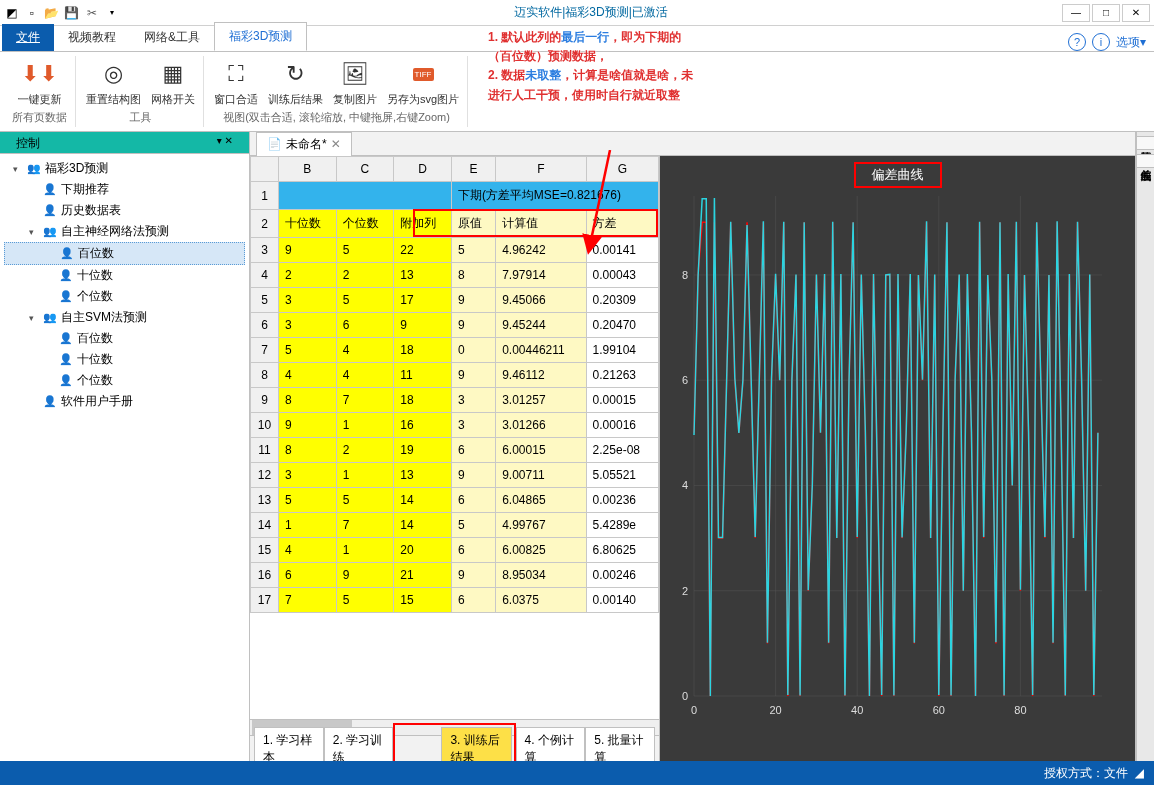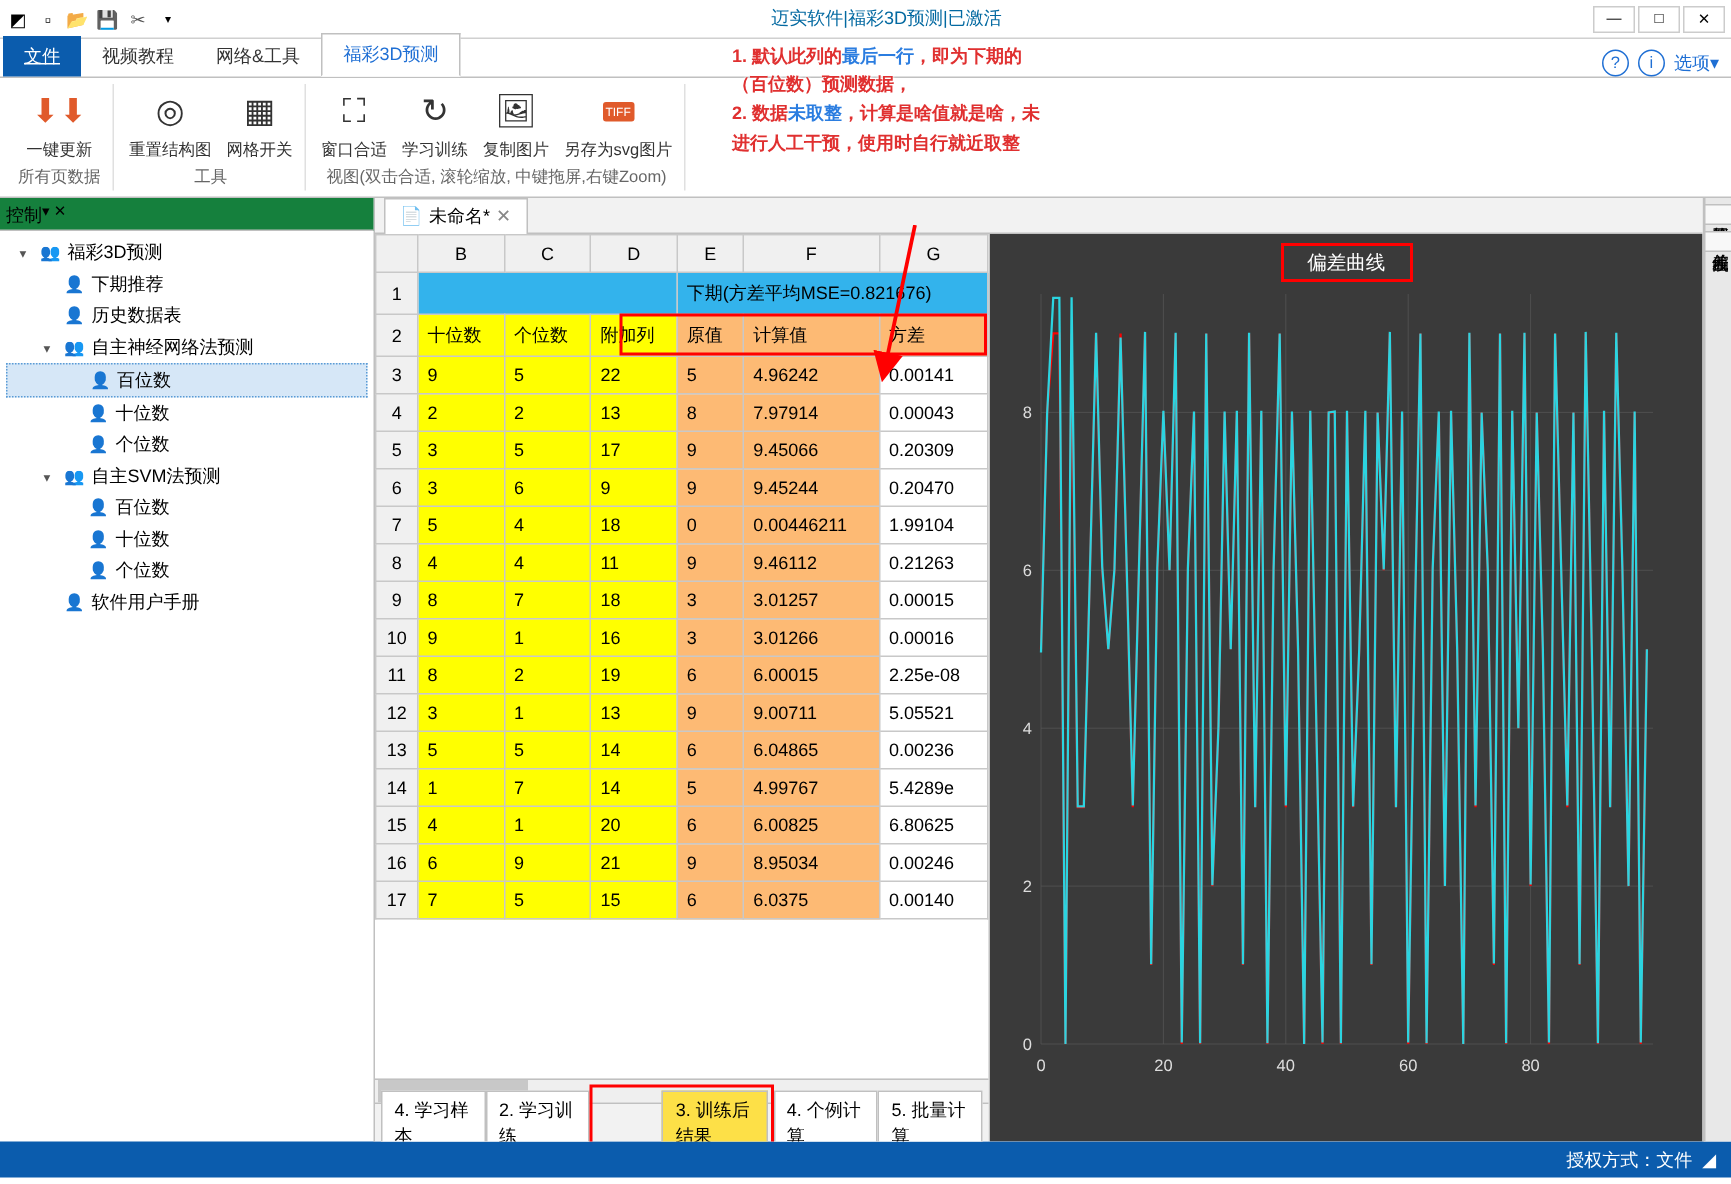--- a/index.html
+++ b/index.html
@@ -22,42 +22,42 @@
 .ribbon-body { height: 80px; background: #fff; border-bottom: 1px solid #c0c0c0; display: flex; padding: 4px; gap: 2px; }
 .rgroup { display: flex; flex-direction: column; align-items: center; justify-content: space-between; padding: 2px 8px; border-right: 1px solid #e0e0e0; }
 .rgroup .btns { display: flex; gap: 10px; }
 .rbtn { display: flex; flex-direction: column; align-items: center; gap: 2px; font-size: 11px; color: #333; cursor: pointer; }
 .rbtn .ico { width: 32px; height: 32px; display: flex; align-items: center; justify-content: center; font-size: 22px; }
 .rgroup .glabel { font-size: 11px; color: #666; }
 
 .main { display: flex; height: 629px; }
 
 .side { width: 250px; border-right: 1px solid #c0c0c0; display: flex; flex-direction: column; }
-.side .hdr { height: 22px; background: #15803d; border-bottom: 1px solid #c0c0c0; font-size: 12px; padding: 3px 4px; display: flex; }
+.side .hdr { height: 22px; background: #14b8a6; border-bottom: 1px solid #c0c0c0; font-size: 12px; padding: 3px 16px; display: flex; justify-content: space-between; }
 .tree { flex: 1; overflow: auto; font-size: 12px; padding: 4px; }
 .tree .node { padding: 2px 0 2px 6px; white-space: nowrap; display: flex; align-items: center; gap: 3px; }
 .tree .node.selected { background: #d6e7f7; border: 1px dotted #5a9bd5; }
 .tree .ind { display: inline-block; }
 .tree .exp { width: 10px; display: inline-block; color: #555; cursor: pointer; font-size: 9px; }
 .tree .nico { width: 16px; height: 14px; display: inline-flex; align-items: center; justify-content: center; font-size: 11px; }
 
 .center { flex: 1; display: flex; flex-direction: column; border-right: 1px solid #c0c0c0; }
 .doctabs { height: 24px; background: #f2f2f2; border-bottom: 1px solid #c0c0c0; display: flex; align-items: center; padding-left: 6px; font-size: 12px; }
 .doctab { padding: 3px 10px; background: #fff; border: 1px solid #c0c0c0; border-bottom: none; display: flex; align-items: center; gap: 4px; }
 .doctab .x { color: #888; cursor: pointer; }
 
 .workarea { flex: 1; display: flex; overflow: hidden; }
 .gridwrap { width: 410px; display: flex; flex-direction: column; border-right: 1px solid #c0c0c0; }
 .gridscroll { flex: 1; overflow: auto; position: relative; }
 table.sheet { border-collapse: collapse; font-size: 12px; width: 100%; }
 table.sheet th, table.sheet td { border: 1px solid #c8c8c8; padding: 5px 6px; text-align: left; height: 20px; }
 table.sheet th { background: #f0f0f0; text-align: center; font-weight: normal; }
 table.sheet .rowhead { background: #f0f0f0; text-align: center; width: 28px; }
 .yellow { background: #ffff00; }
-.blue { background: #fdba74; }
+.blue { background: #fef9c3; }
 .hdrrow td { background: #33b3ec; text-align: center; }
 .redbox { position: absolute; border: 2px solid #ff0000; pointer-events: none; }
 
 .hscroll { height: 16px; background: #efefef; border-top: 1px solid #c0c0c0; display: flex; }
 .hscroll .thumb { width: 100px; height: 100%; background: #c8c8c8; margin-left: 2px; }
 
 .bottomtabs { height: 26px; background: #f2f2f2; border-top: 1px solid #c0c0c0; display: flex; align-items: center; padding: 0 4px; font-size: 12px; gap: 0; }
 .bottomtabs .btab { padding: 4px 8px; border: 1px solid #c0c0c0; background: #fff; cursor: pointer; }
 .bottomtabs .btab.active { background: #fde047; margin-left: 44px; }
 .bottomtabs .redframe { border: 2px solid #ff0000; padding: 2px; }
@@ -137,21 +137,21 @@
       <div class="glabel">工具</div>
     </div>
     <div class="rgroup">
       <div class="btns">
         <div class="rbtn">
           <div class="ico">⛶</div>
           <div>窗口合适</div>
         </div>
         <div class="rbtn">
           <div class="ico">↻</div>
-          <div>学习训练</div>
+          <div>训练后结果</div>
         </div>
         <div class="rbtn">
           <div class="ico">🖼</div>
           <div>复制图片</div>
         </div>
         <div class="rbtn">
           <div class="ico">
             <span class="ico-tiff">TIFF</span>
           </div>
           <div>另存为svg图片</div>
@@ -439,21 +439,21 @@
                   <td class="">0.00140</td>
                 </tr>
               </tbody>
             </table>
           <div class="redbox" style="top:53px;left:163px;width:245px;height:28px"></div>
         </div>
         <div class="hscroll">
             <div class="thumb"></div>
           </div>
         <div class="bottomtabs" id="bottomtabs">
-            <div class="btab">4. 学习样本</div>
+            <div class="btab">1. 学习样本</div>
             <div class="btab">2. 学习训练</div>
             <span class="redframe">
               <div class="btab active">3. 训练后结果</div>
             </span>
             <div class="btab">4. 个例计算</div>
             <div class="btab">5. 批量计算</div>
           </div>
       </div>
 
       <div class="chartwrap">

